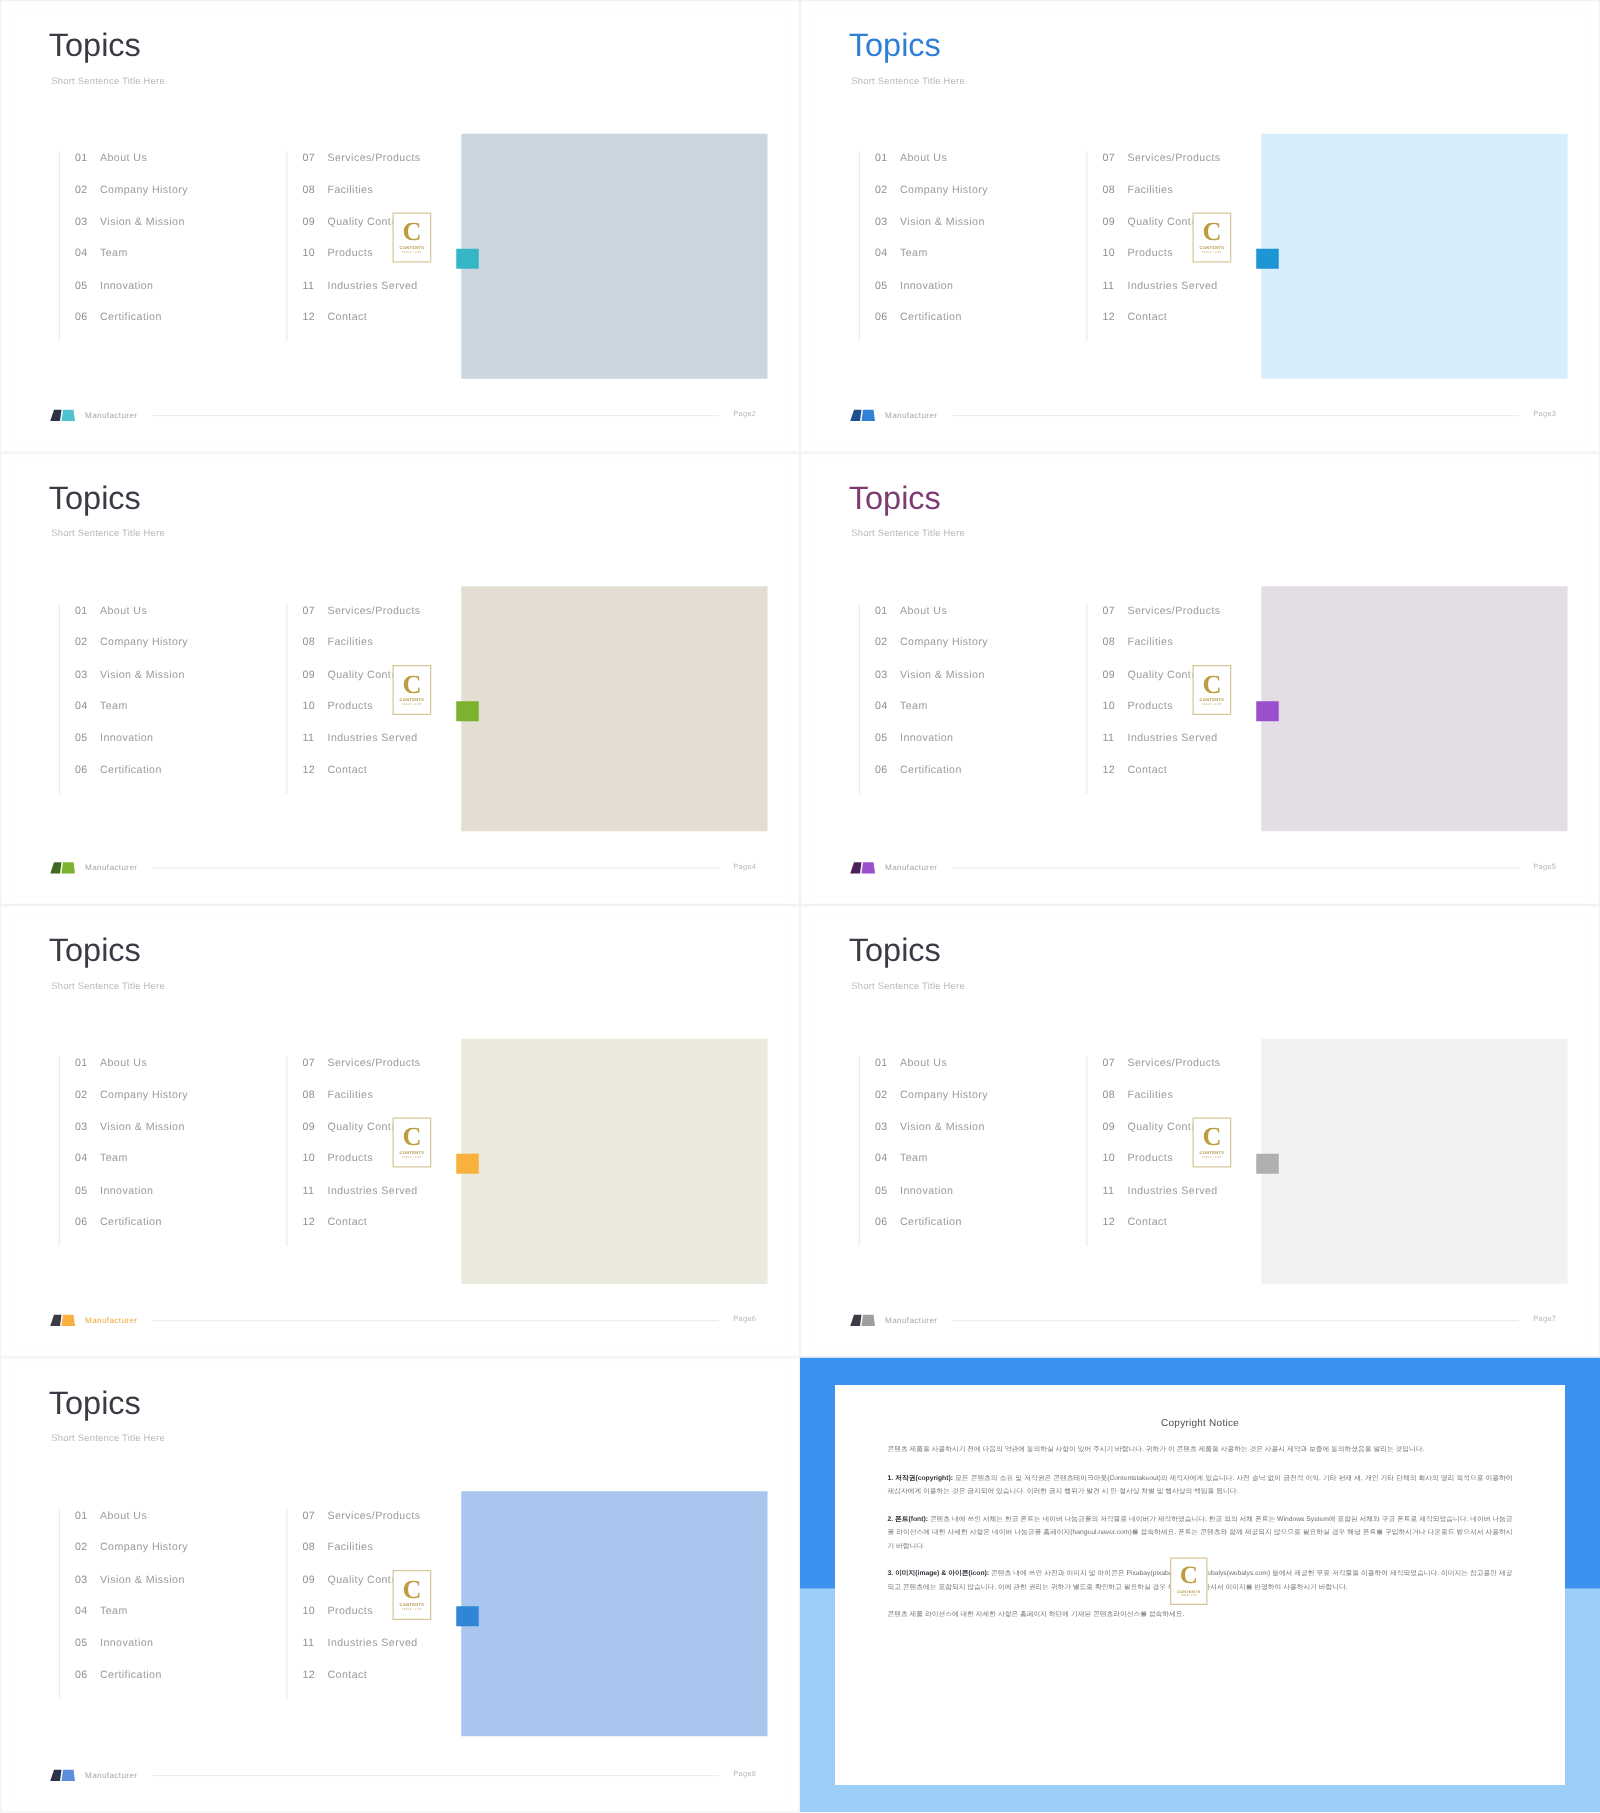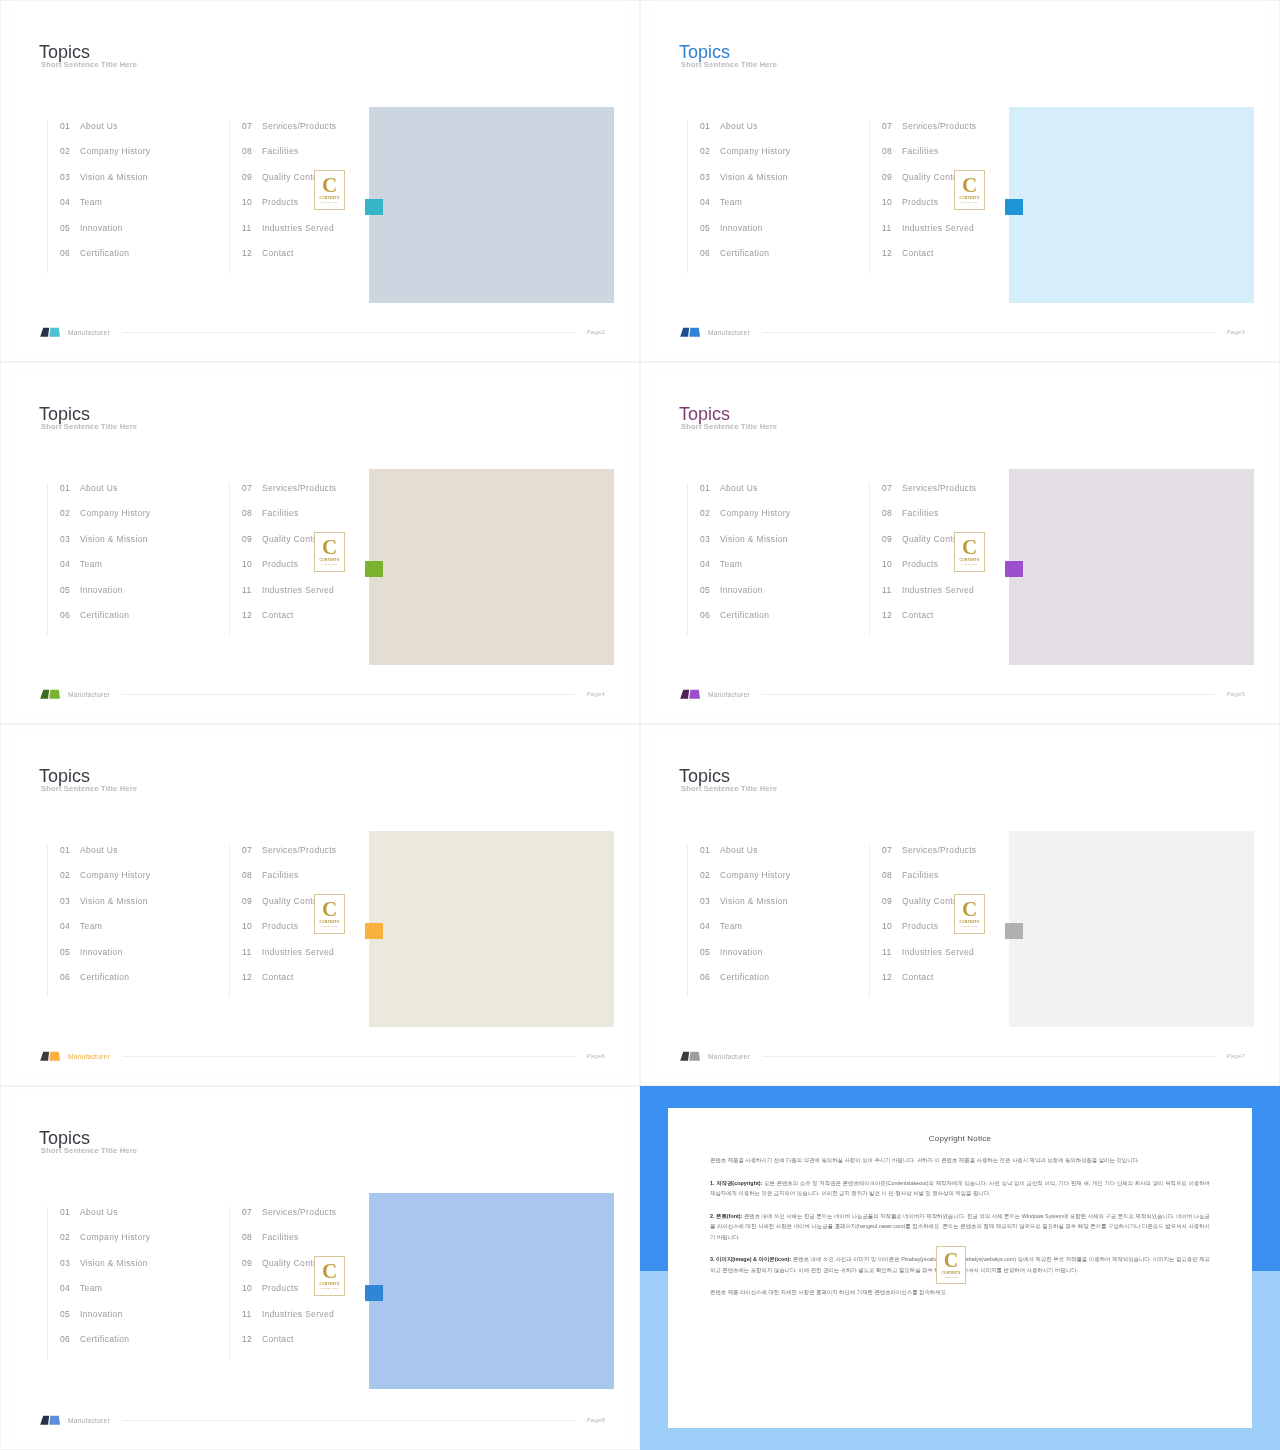--- a/index.html
+++ b/index.html
@@ -26,34 +26,33 @@
   }
   .slide-inner {
     position: absolute;
     left: 8px; top: 6px; right: 8px; bottom: 6px;
     background: #ffffff;
     box-shadow: 0 0 2px rgba(0,0,0,0.045);
   }
 
   .title {
     position: absolute;
-    left: 30px; top: 36px;
-    font-size: 18px;
+    left: 30px; top: 16px;
+    font-size: 26px;
     font-weight: 400;
     letter-spacing: 0px;
     color: #3b3b45;
     line-height: 1;
   }
   .subtitle {
     position: absolute;
     left: 32px; top: 53px;
     font-size: 7.5px;
     letter-spacing: .2px;
     color: #b9b9bf;
-    font-weight: bold;
   }
 
   
   .panel {
     position: absolute;
     left: 360px; top: 100px;
     width: 245px; height: 196px;
   }
 
   

